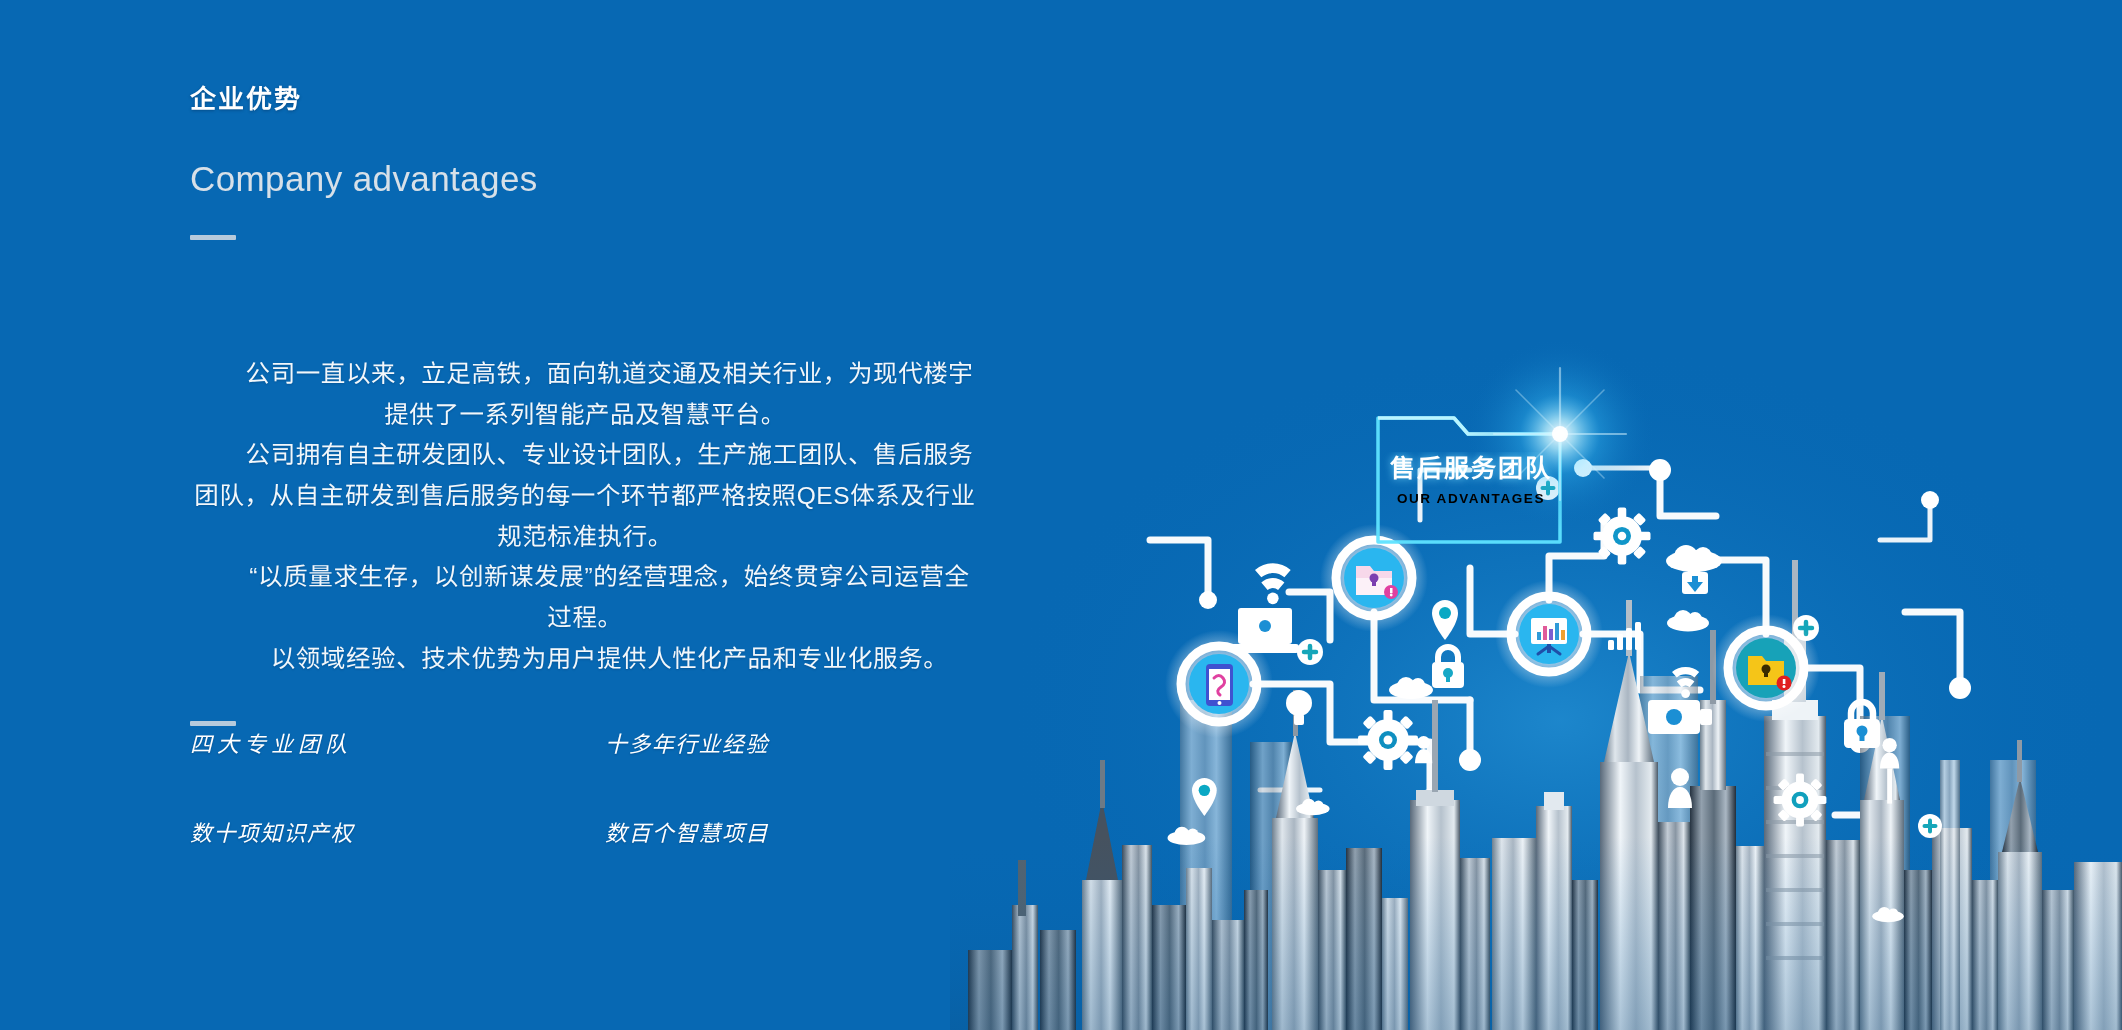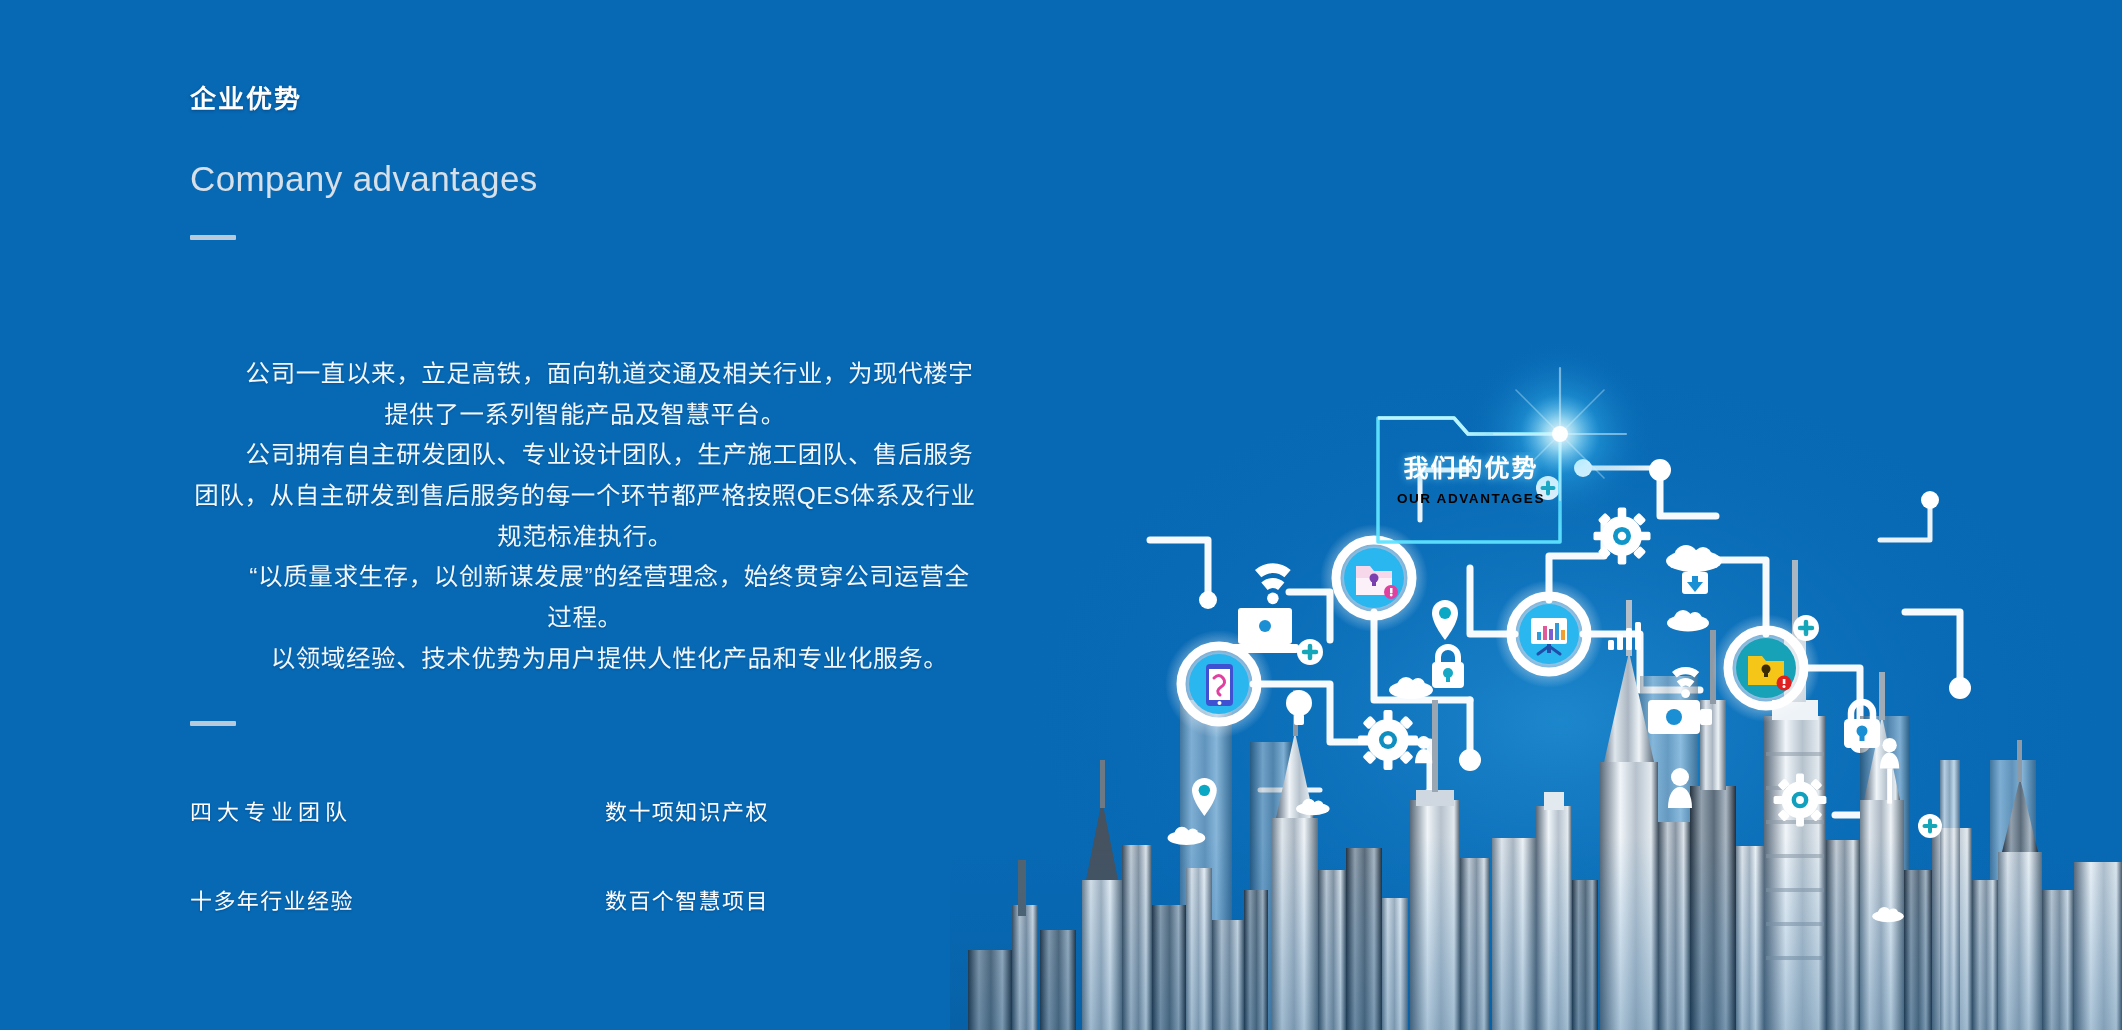--- a/index.html
+++ b/index.html
@@ -55,25 +55,25 @@
     text-indent:2em;
     letter-spacing:.6px;
     width:790px;
     font-weight:500;
     text-shadow:0 1px 2px rgba(0,24,54,.22);
   }
 
   .rule-wrap-bottom { margin-top:42px; }
 
   .stats {
-    margin-top:68px;
     display:grid;
     grid-template-columns:415px auto;
     grid-row-gap:57px;
     width:760px;
+    font-style:italic;
   }
   .stat-item {
     font-size:22px;
     color:#ffffff;
     letter-spacing:5px;
     font-weight:500;
     white-space:nowrap;
     text-shadow:0 1px 2px rgba(0,24,54,.25);
   }
   .stat-tight { letter-spacing:1.4px; }
@@ -515,21 +515,21 @@
     <g stroke="#d9f6ff" stroke-linecap="round" opacity=".92">
       <path d="M1560 368 V500" stroke-width="2.2" opacity=".55"></path>
       <path d="M1494 434 H1626" stroke-width="2.2" opacity=".55"></path>
       <path d="M1516 390 L1604 478" stroke-width="1.6" opacity=".4"></path>
       <path d="M1604 390 L1516 478" stroke-width="1.6" opacity=".4"></path>
     </g>
     <circle cx="1560" cy="434" r="8" fill="#ffffff" opacity=".95"></circle>
 
     <foreignObject x="1378" y="452" width="186" height="86">
       <div xmlns="http://www.w3.org/1999/xhtml" style="text-align:center;padding-top:4px;">
-        <div class="badge-cn">我们的优势</div>
+        <div class="badge-cn">售后服务团队</div>
         <div class="badge-en">OUR ADVANTAGES</div>
       </div>
     </foreignObject>
   </g>
 </svg>
 </div>
 
 <div class="content">
 
   <h1 class="page-title">企业优势</h1>
@@ -544,18 +544,18 @@
     <p class="para">“以质量求生存，以创新谋发展”的经营理念，始终贯穿公司运营全过程。</p>
     <p class="para">以领域经验、技术优势为用户提供人性化产品和专业化服务。</p>
   </div>
 
   <div class="rule-wrap-bottom">
     <div class="rule rule-bottom"></div>
   </div>
 
   <div class="stats">
     <div class="stat-item">四大专业团队</div>
+    <div class="stat-item stat-tight">十多年行业经验</div>
     <div class="stat-item stat-tight">数十项知识产权</div>
-    <div class="stat-item stat-tight">十多年行业经验</div>
     <div class="stat-item stat-tight">数百个智慧项目</div>
   </div>
 
 </div>
 
 </body></html>

